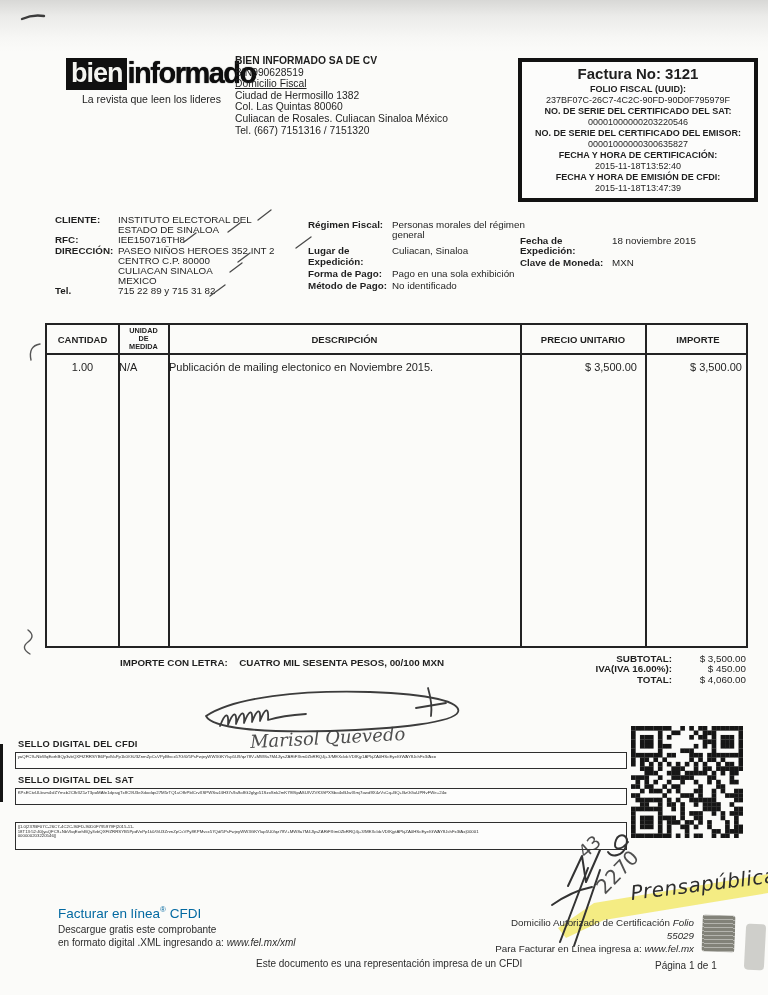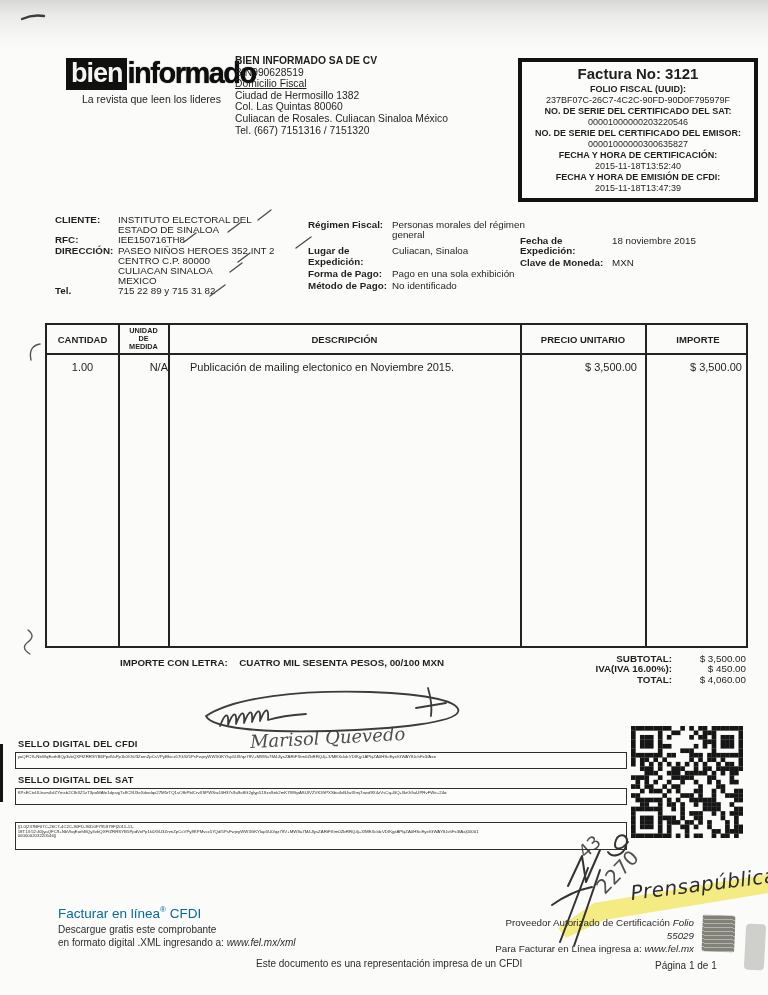--- a/index.html
+++ b/index.html
@@ -203,22 +203,22 @@
     <div class="vline" style="left:598px;"></div>
     <div class="thead">
       <div class="hcell" style="left:0; width:71px;">CANTIDAD</div>
       <div class="hcell small" style="left:72px; width:49px; padding:0 5px;">UNIDAD DE MEDIDA</div>
       <div class="hcell" style="left:122px; width:351px;">DESCRIPCIÓN</div>
       <div class="hcell" style="left:474px; width:124px;">PRECIO UNITARIO</div>
       <div class="hcell" style="left:599px; width:104px;">IMPORTE</div>
     </div>
     <div>
       <div class="bcell" style="left:0; width:71px; text-align:center;">1.00</div>
-      <div class="bcell" style="left:72px; width:49px; text-align:right;padding-left:10px;">N/A</div>
-      <div class="bcell" style="left:122px; width:351px; padding-left:21px;">Publicación de mailing electonico en Noviembre 2015.</div>
+      <div class="bcell" style="left:72px; width:49px; text-align:left;">N/A</div>
+      <div class="bcell" style="left:122px; width:351px; padding-left:0;">Publicación de mailing electonico en Noviembre 2015.</div>
       <div class="bcell" style="left:474px; width:124px; text-align:right; padding-right:8px;">$ 3,500.00</div>
       <div class="bcell" style="left:599px; width:104px; text-align:right; padding-right:8px;">$ 3,500.00</div>
     </div>
   </div>
 
   <div class="abs amount-words" style="left:120px; top:657px;">
     <span>IMPORTE CON LETRA:</span>
     <span style="display:inline-block; width:6px;"></span>
     <span>CUATRO MIL SESENTA PESOS, 00/100 MXN</span>
   </div>
@@ -638,21 +638,21 @@
 
   <div class="abs foot-left-1" style="left:58px; top:905px;">
     <span>Facturar en línea</span><sup>®</sup><span> CFDI</span>
   </div>
   <div class="abs foot-small" style="left:58px; top:924px;">Descargue gratis este comprobante</div>
   <div class="abs foot-small" style="left:58px; top:937px;">
     <span>en formato digital .XML ingresando a: </span><i>www.fel.mx/xml</i>
   </div>
 
   <div class="abs foot-right" style="left:482px; top:916px;">
-    <div><span>Proveedor Autorizado de Certificación </span><i>Folio 55029</i></div>
+    <div><span>Domicilio Autorizado de Certificación </span><i>Folio 55029</i></div>
     <div><span>Para Facturar en Línea ingresa a: </span><i>www.fel.mx</i></div>
   </div>
   <div class="abs stamp" style="left:702px; top:915px;"></div>
   <div class="abs smudge" style="left:745px; top:924px;"></div>
 
   <div class="abs foot-small" style="left:256px; top:958px;">Este documento es una representación impresa de un CFDI</div>
   <div class="abs foot-small" style="left:655px; top:960px;">Página 1 de 1</div>
 
 </div>
 

